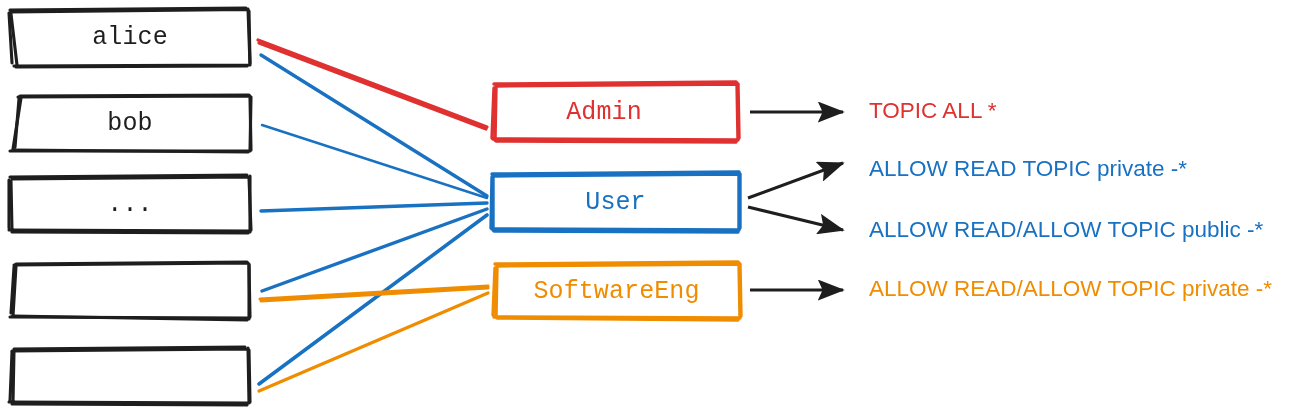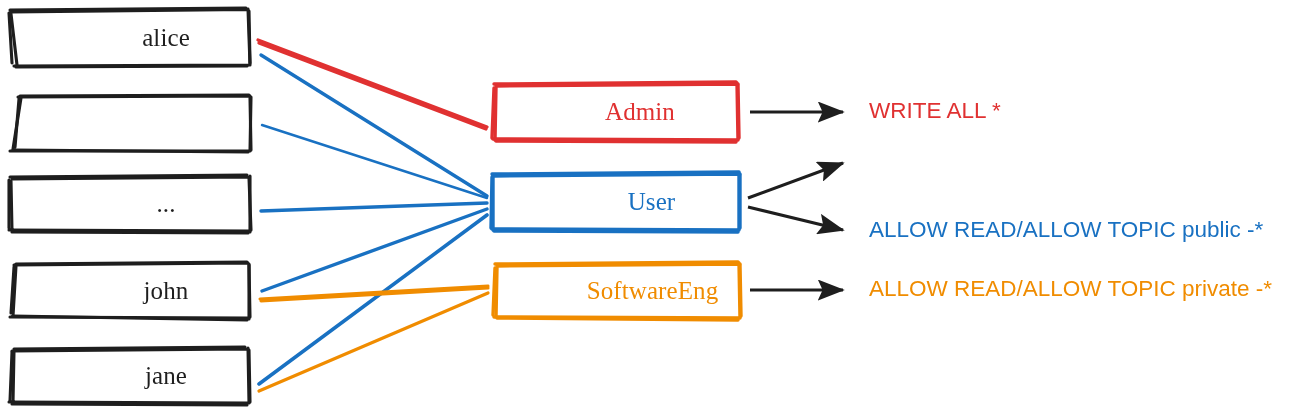--- a/index.html
+++ b/index.html
@@ -20,26 +20,25 @@
     left: 0;
     top: 0;
     width: 1305px;
     height: 415px;
   }
   .node-label {
     position: absolute;
     display: flex;
     align-items: center;
     justify-content: center;
-    font-family: Liberation Serif, serif;
+    font-family: Liberation Mono, monospace;
     font-size: 25px;
     letter-spacing: 0.1px;
     white-space: nowrap;
     pointer-events: none;
-    padding-left: 36px;
   }
   .user-label { color: #1e1e1e; }
   .perm-label {
     position: absolute;
     font-family: "Liberation Sans", sans-serif;
     font-size: 22.5px;
     white-space: nowrap;
     line-height: 1;
   }
 </style>
@@ -126,25 +125,25 @@
     </g>
     <g>
       <line x1="748" y1="207" x2="843" y2="230" stroke="#1e1e1e" stroke-width="3" marker-end="url(#arrowhead)"></line>
     </g>
     <g>
       <line x1="750" y1="290" x2="843" y2="290" stroke="#1e1e1e" stroke-width="3" marker-end="url(#arrowhead)"></line>
     </g>
   </svg>
 
   <div class="node-label user-label" style="left:10px; top:8px; width:240px; height:59px;">alice</div>
+  <div class="node-label user-label" style="left:10px; top:95px; width:240px; height:57px;">bob</div>
   <div class="node-label user-label" style="left:10px; top:175px; width:240px; height:58px;">...</div>
-  <div class="node-label user-label" style="left:10px; top:262px; width:240px; height:58px;">john</div>
-  <div class="node-label user-label" style="left:10px; top:347px; width:240px; height:58px;">jane</div>
 
   <div class="node-label" style="left:492px; top:83px; width:224px; height:58px; color:#e03131;">Admin</div>
   <div class="node-label" style="left:492px; top:173px; width:247px; height:58px; color:#1971c2;">User</div>
   <div class="node-label" style="left:493px; top:263px; width:247px; height:56px; color:#f08c00;">SoftwareEng</div>
 
-  <div class="perm-label" style="left:869px; top:100px; color:#e03131;">WRITE ALL *</div>
+  <div class="perm-label" style="left:869px; top:100px; color:#e03131;">TOPIC ALL *</div>
+  <div class="perm-label" style="left:869px; top:158px; color:#1971c2;">ALLOW READ TOPIC private -*</div>
   <div class="perm-label" style="left:869px; top:219px; color:#1971c2;">ALLOW READ/ALLOW TOPIC public -*</div>
   <div class="perm-label" style="left:869px; top:278px; color:#f08c00;">ALLOW READ/ALLOW TOPIC private -*</div>
 
 </div>
 
 </body></html>

